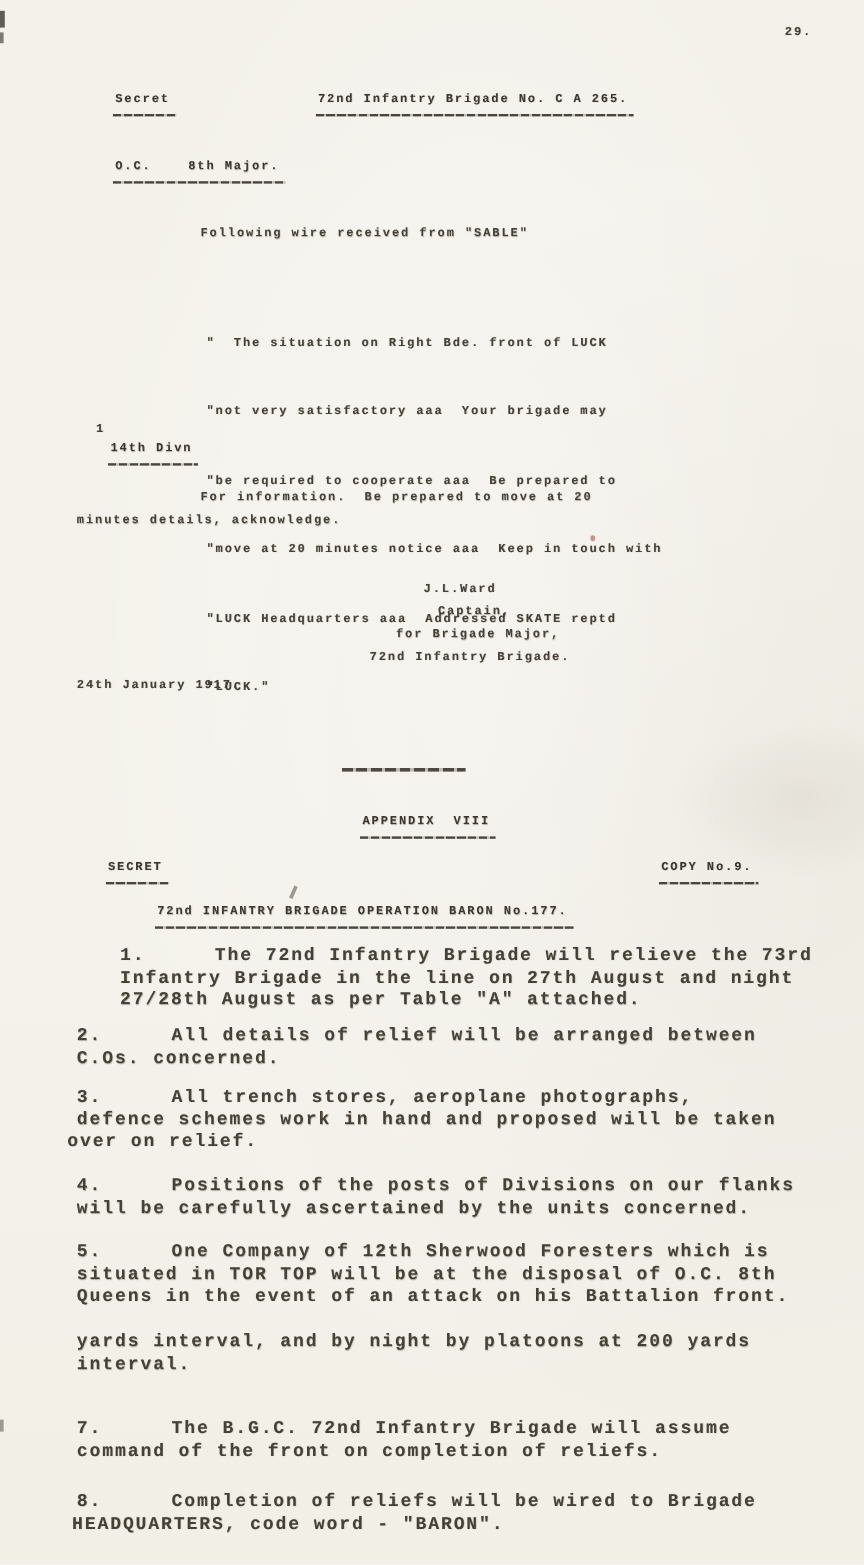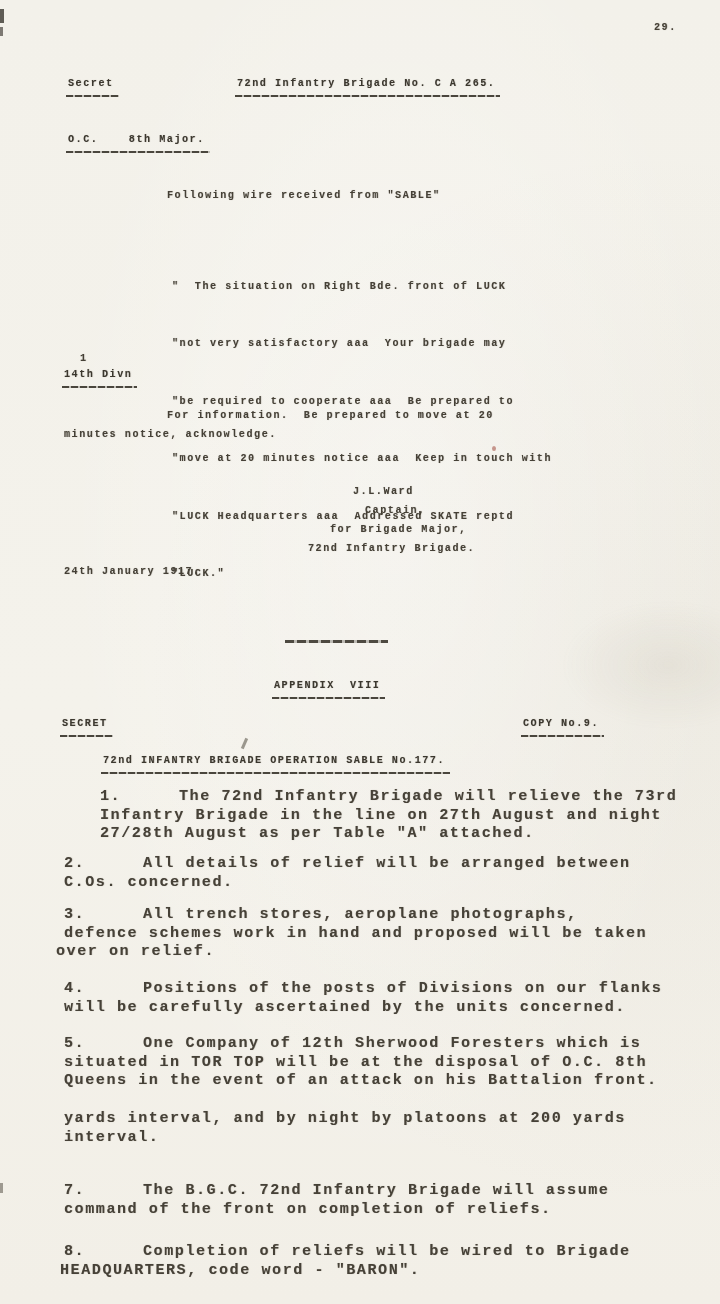--- a/index.html
+++ b/index.html
@@ -18,21 +18,21 @@
     white-space:pre;
     font-size:10px;
     line-height:19px;
     letter-spacing:1.6px;
     font-weight:700;
     color:#454036;
     text-shadow:0.4px 0.4px 0.8px rgba(62,56,46,.38);
   }
   .dark { color:#3b372e; }
   
-  .u { padding-bottom:4px; }
+  .u { padding-bottom:4px;margin-left:28px; }
   .u::after {
     content:"";
     position:absolute; left:-2px; right:-5px; bottom:0; height:2.5px;
     background:repeating-linear-gradient(90deg,
       rgba(59,55,46,.92) 0 7px, rgba(59,55,46,.28) 7px 9px);
   }
   .block { position:absolute; }
   .block .line { white-space:pre; }
   .wire .line { line-height:19.4px; }
   .sigline { position:absolute; white-space:pre; }
@@ -80,35 +80,35 @@
   <div class="line">"be required to cooperate aaa  Be prepared to</div>
   <div class="line">"move at 20 minutes notice aaa  Keep in touch with</div>
   <div class="line">"LUCK Headquarters aaa  Addressed SKATE reptd</div>
   <div class="line">"LUCK."</div>
 </div>
 
 <div class="t" style="left:80px;top:349px;">1</div>
 <div class="t u dark" style="left:64px;top:365px;">14th Divn</div>
 
 <div class="t" style="left:167px;top:406px;">For information.  Be prepared to move at 20</div>
-<div class="t" style="left:64px;top:425px;">minutes notice, acknowledge.</div>
+<div class="t" style="left:64px;top:425px;">minutes details, acknowledge.</div>
 
 <div class="t sigline" style="left:353px;top:482px;">J.L.Ward</div>
 <div class="t sigline" style="left:365px;top:501px;">Captain,</div>
 <div class="t sigline" style="left:330px;top:520px;">for Brigade Major,</div>
 <div class="t sigline" style="left:308px;top:539px;text-align:center;">72nd Infantry Brigade.</div>
 
 <div class="t" style="left:64px;top:562px;">24th January 1917.</div>
 
 <div class="divider"></div>
 
 <div class="t u dark" style="left:274px;top:676px;">APPENDIX  VIII</div>
 <div class="t u dark" style="left:62px;top:714px;">SECRET</div>
 <div class="t u dark" style="left:523px;top:714px;">COPY No.9.</div>
-<div class="t u dark" style="left:103px;top:751px;">72nd INFANTRY BRIGADE OPERATION SABLE No.177.</div>
+<div class="t u dark" style="left:103px;top:751px;">72nd INFANTRY BRIGADE OPERATION BARON No.177.</div>
 
 <div class="para" style="top:788px;margin-left:36px;">
   <div class="line"><span class="num">1.</span><span>The 72nd Infantry Brigade will relieve the 73rd</span></div>
   <div class="line">Infantry Brigade in the line on 27th August and night</div>
   <div class="line">27/28th August as per Table "A" attached.</div>
 </div>
 
 <div class="para" style="top:855px;">
   <div class="line"><span class="num">2.</span><span>All details of relief will be arranged between</span></div>
   <div class="line">C.Os. concerned.</div>

